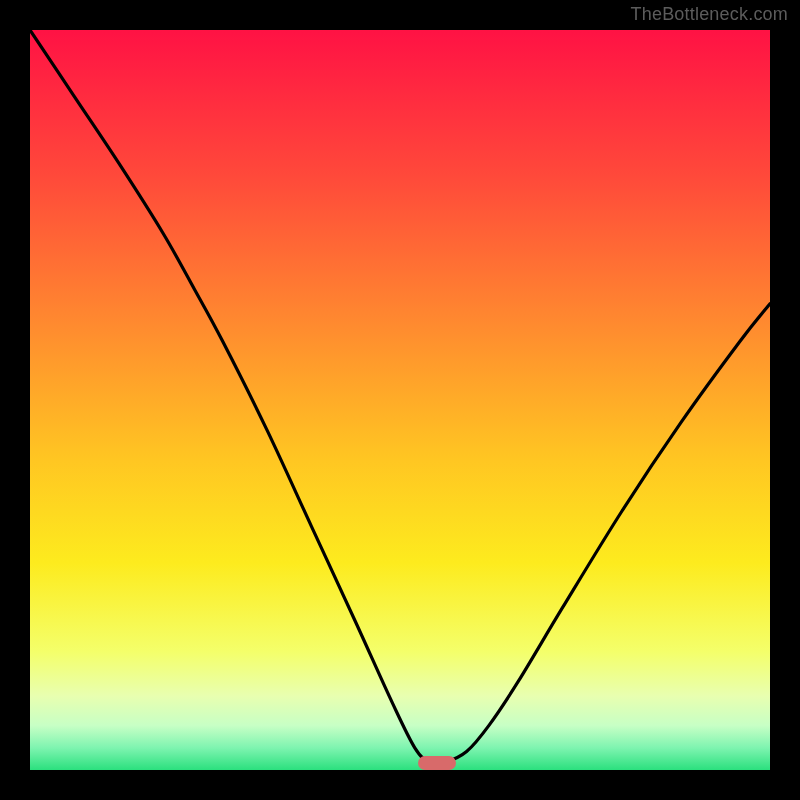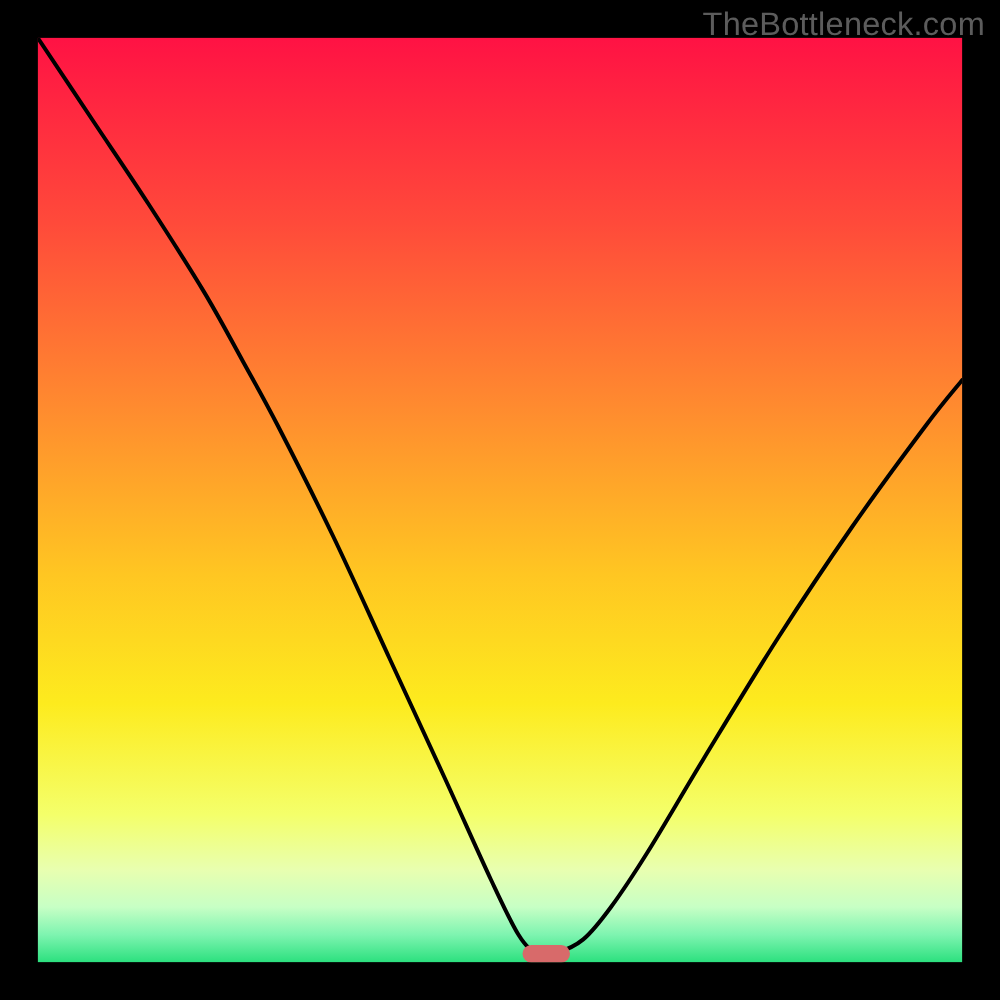--- a/index.html
+++ b/index.html
@@ -14,21 +14,21 @@
     position: relative;
     width: 800px;
     height: 800px;
     background: #000;
   }
   .watermark {
     position: absolute;
     top: 4px;
     right: 12px;
     font-family: Arial, Helvetica, sans-serif;
-    font-size: 26px;
+    font-size: 18px;
     font-weight: 500;
     color: #5c5c5c;
     letter-spacing: 0.2px;
     z-index: 10;
   }
   .plot-area {
     position: absolute;
     left: 30px;
     top: 30px;
     width: 740px;

